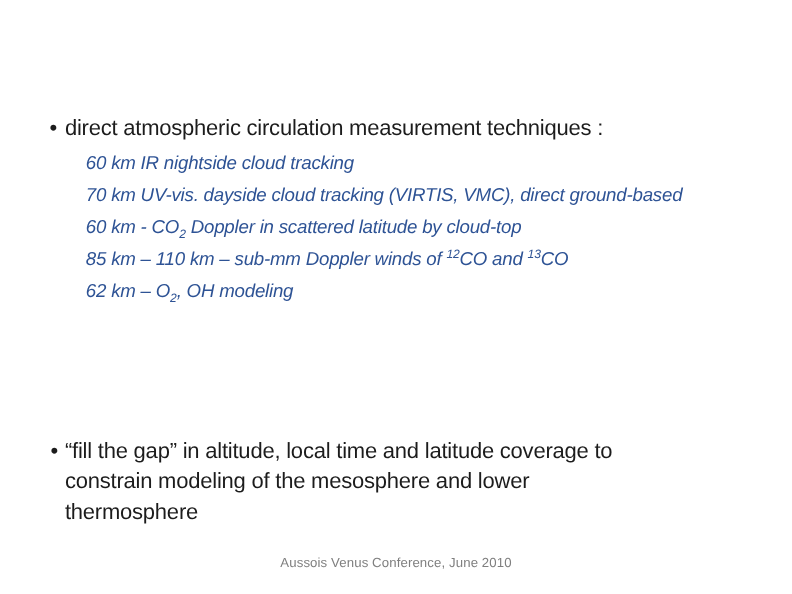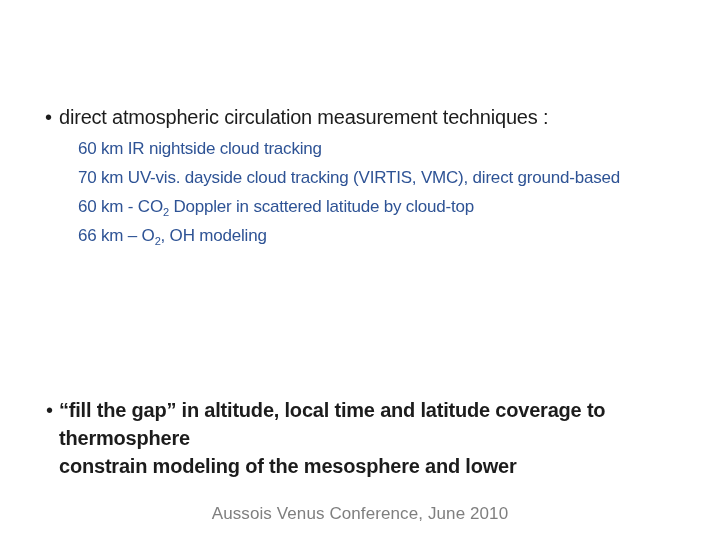--- a/index.html
+++ b/index.html
@@ -42,20 +42,21 @@
     color: #2E5395;
     font-size: 17px;
     letter-spacing: -0.2px;
   }
   .tech-item {
     line-height: 22px;
     margin-bottom: 7px;
     white-space: nowrap;
     padding-left: 20px;
     text-indent: -20px;
+    font-style: italic;
   }
   .tech-item:nth-child(2) {
   }
   sub, sup {
     font-size: 0.65em;
     line-height: 0;
   }
   
   .closing {
     position: absolute;
@@ -70,54 +71,54 @@
     left: 0;
     top: 0;
     line-height: 28px;
   }
   .closing-lines {
     margin-left: 13px;
   }
   .closing-lines div {
     line-height: 28px;
     white-space: nowrap;
-    font-weight: bold;
   }
   
   .footer {
     position: absolute;
     left: 0;
     right: 0;
     top: 504px;
     text-align: center;
-    font-size: 17px;
+    font-size: 12px;
     color: #7F7F7F;
     letter-spacing: 0.1px;
   }
 </style>
 </head>
 <body>
 
 <div class="slide">
 
   <div class="title-line">
     <span class="marker">•</span><span>direct atmospheric circulation measurement techniques :</span>
   </div>
 
   <div class="tech-list">
     <div class="tech-item"><span>60 km IR nightside cloud tracking</span></div>
     <div class="tech-item"><span>70 km UV-vis. dayside cloud tracking (VIRTIS, VMC), direct ground-based</span><br></div>
     <div class="tech-item"><span>60 km - CO</span><sub>2</sub><span> Doppler in scattered latitude by cloud-top</span></div>
-    <div class="tech-item"><span>66 km – O</span><sub>2</sub><span>, OH modeling</span></div>
+    <div class="tech-item"><span>85 km – 110 km – sub-mm Doppler winds of </span><sup>12</sup><span>CO and </span><sup>13</sup><span>CO</span></div>
+    <div class="tech-item"><span>62 km – O</span><sub>2</sub><span>, OH modeling</span></div>
   </div>
 
   <div class="closing">
     <span class="marker2">•</span>
     <div class="closing-lines">
       <div>“fill the gap” in altitude, local time and latitude coverage to</div>
+      <div>constrain modeling of the mesosphere and lower</div>
       <div>thermosphere</div>
-      <div>constrain modeling of the mesosphere and lower</div>
     </div>
   </div>
 
   <div class="footer">Aussois Venus Conference, June 2010</div>
 
 </div>
 
 </body></html>

